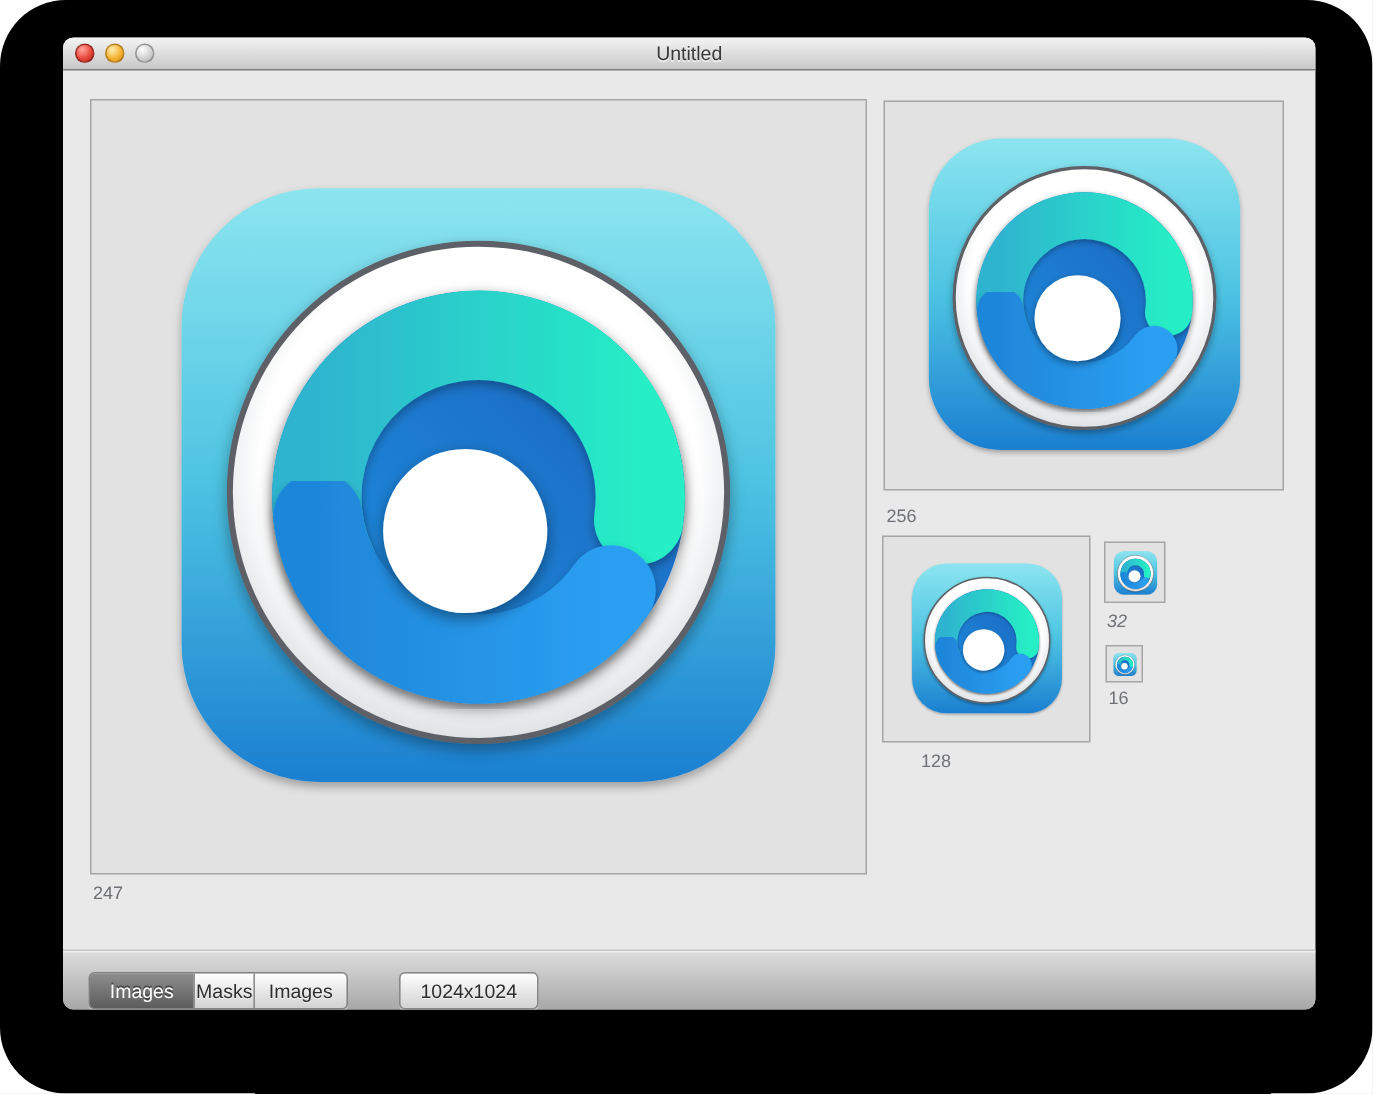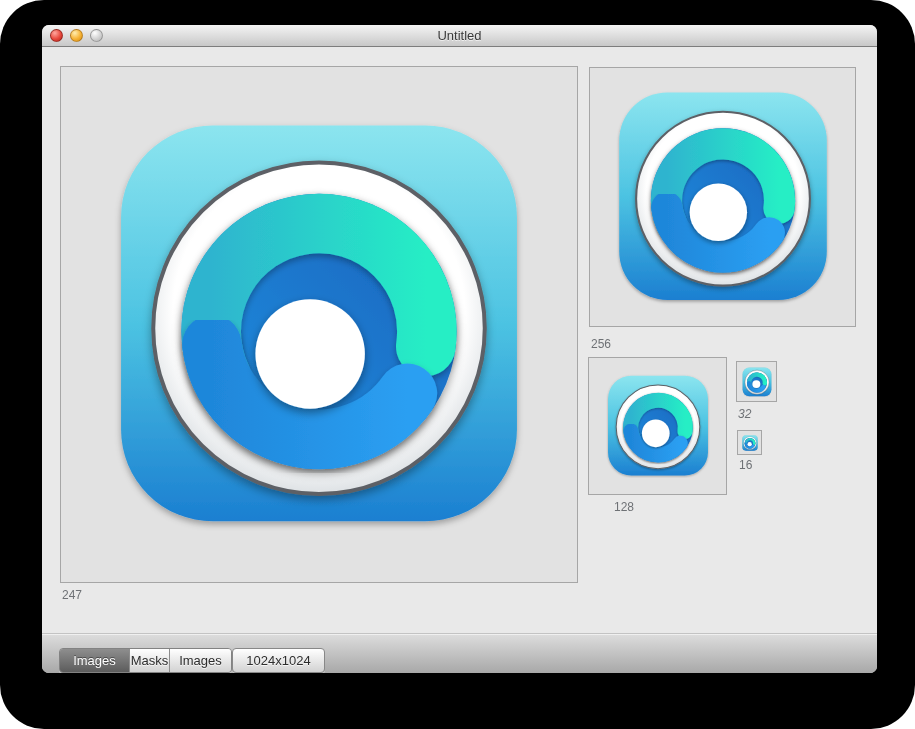--- a/index.html
+++ b/index.html
@@ -63,21 +63,21 @@
     height:100%;border:none;margin:0;padding:0;font-family:inherit;font-size:13px;
     background:linear-gradient(#ffffff,#d2d2d2);color:#2d2d2d;
     border-right:1px solid #8d8d8d;text-shadow:0 1px 0 rgba(255,255,255,.7);cursor:default;
   }
   .seg:last-child{border-right:none;}
   .seg.selected{background:linear-gradient(#8e8e8e,#5c5c5c);color:#ffffff;text-shadow:0 -1px 0 rgba(0,0,0,.45);}
   .seg-images{width:70px;}
   .seg-masks{width:40px;}
   .seg-preview{width:61px;}
   .push-btn{
-    height:25px;width:93px;margin-top:-1px;
+    height:25px;margin-left:34px;width:93px;margin-top:-1px;
     border:1px solid #888888;border-radius:4px;font-family:inherit;font-size:13px;color:#2d2d2d;
     background:linear-gradient(#ffffff,#d2d2d2);
     box-shadow:0 1px 0 rgba(255,255,255,.5);text-shadow:0 1px 0 rgba(255,255,255,.7);cursor:default;
   }
   .icon-svg{display:block;}
 </style>
 </head>
 <body>
 
 <div class="backdrop"></div>

